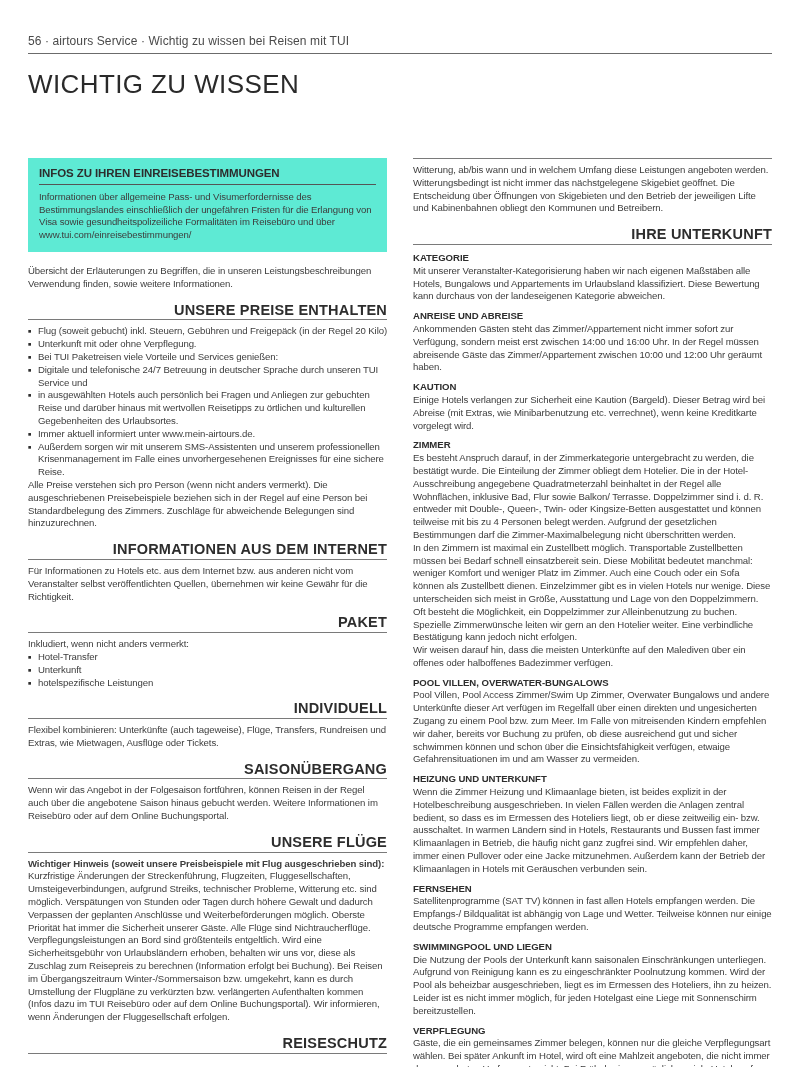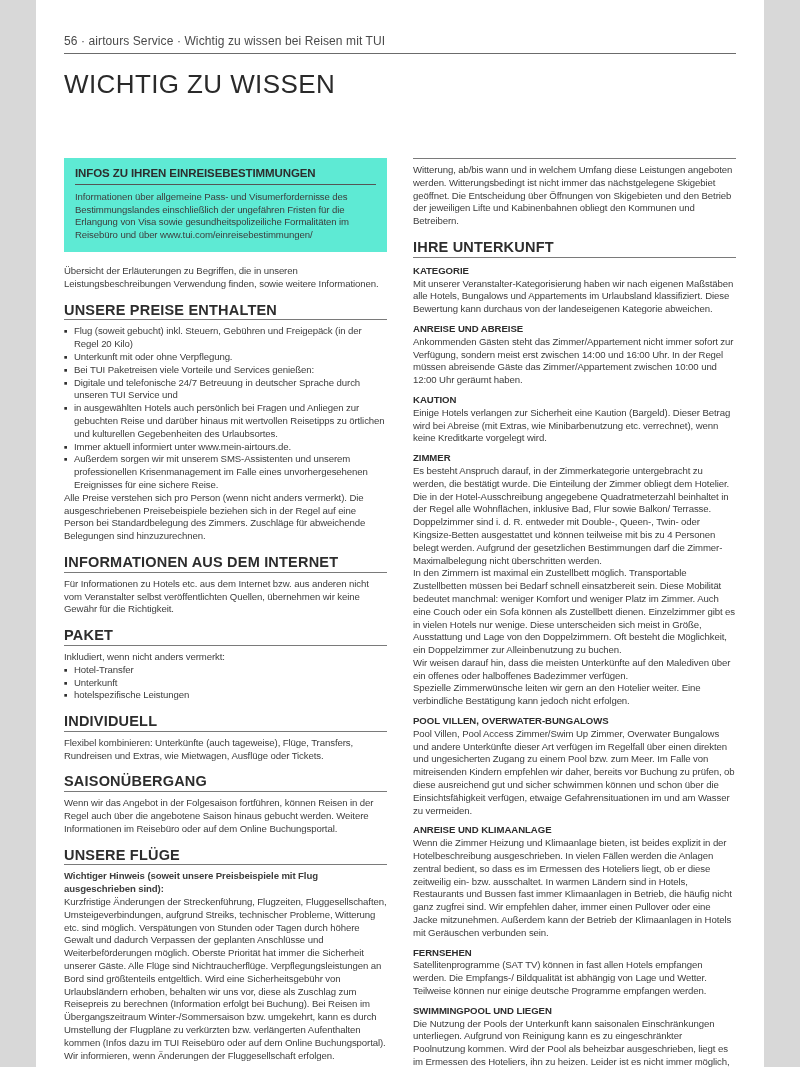--- a/index.html
+++ b/index.html
@@ -1,33 +1,33 @@
 <!DOCTYPE html>
 <html><head>
 <meta charset="utf-8">
 <style>
   html,body { margin:0; padding:0; background:#d8d8d8; }
   .page {
-    width:728px; height:1067px; margin:0 auto; background:#ffffff;
+    width:800px; height:1067px; margin:0 auto; background:#ffffff;
     box-sizing:border-box; padding:34px 28px 0 28px; overflow:hidden;
     font-family:"Liberation Sans", sans-serif; color:#3d3d3d;
   }
   .breadcrumb { font-size:12px; color:#4a4a4a; letter-spacing:0.1px; }
   .header-rule { border-bottom:1px solid #6b6b6b; margin-top:5px; }
   .page-title {
     font-size:26px; color:#2a2a2a; margin:15px 0 0 0; font-weight:400;
     letter-spacing:0.4px;
   }
   .columns { display:flex; gap:26px; margin-top:58px; }
   .col { flex:1 1 0; min-width:0; font-size:9.6px; line-height:12.8px; letter-spacing:-0.1px; }
   .body-p { margin:0; }
   .b { font-weight:normal;text-align:right; }
   .sec-heading {
     font-size:14.5px; font-weight:700; color:#2d2d2d; letter-spacing:0.2px;
-    margin:13px 0 5px 0; padding-bottom:3px; border-bottom:1px solid #7a7a7a;
+    margin:13px 0 5px 0; padding-bottom:3px; border-bottom:1px solid #7a7a7a;text-align:right;
   }
   .subhead { font-size:9.6px; font-weight:700; color:#2d2d2d; margin:7px 0 0 0; letter-spacing:-0.05px; }
   .lead { font-weight:700; margin:0; }
   .bullets { margin:0; padding:0; list-style:none; }
   .bullets li { position:relative; padding-left:10px; }
   .bullets li::before {
     content:"■"; position:absolute; left:0; top:0;
     font-size:5.5px; line-height:12.8px; color:#2d2d2d;
   }
   .infobox { background:#5eead4; padding:9px 11px 10px 11px; }
@@ -87,25 +87,25 @@
         <h2 class="sec-heading">IHRE UNTERKUNFT</h2>
         <h3 class="subhead">KATEGORIE</h3>
         <p class="body-p"><span>Mit unserer Veranstalter-Kategorisierung haben wir nach eigenen Maßstäben alle Hotels, Bungalows und Appartements im Urlaubsland klassifiziert. Diese Bewertung kann durchaus von der landeseigenen Kategorie abweichen.</span></p>
         <h3 class="subhead">ANREISE UND ABREISE</h3>
         <p class="body-p"><span>Ankommenden Gästen steht das Zimmer/Appartement nicht immer sofort zur Verfügung, sondern meist erst zwischen 14:00 und 16:00 Uhr. In der Regel müssen abreisende Gäste das Zimmer/Appartement zwischen 10:00 und 12:00 Uhr geräumt haben.</span></p>
         <h3 class="subhead">KAUTION</h3>
         <p class="body-p"><span>Einige Hotels verlangen zur Sicherheit eine Kaution (Bargeld). Dieser Betrag wird bei Abreise (mit Extras, wie Minibarbenutzung etc. verrechnet), wenn keine Kreditkarte vorgelegt wird.</span></p>
         <h3 class="subhead">ZIMMER</h3>
         <p class="body-p"><span>Es besteht Anspruch darauf, in der Zimmerkategorie untergebracht zu werden, die bestätigt wurde. Die Einteilung der Zimmer obliegt dem Hotelier. Die in der Hotel-Ausschreibung angegebene Quadratmeterzahl beinhaltet in der Regel alle Wohnflächen, inklusive Bad, Flur sowie Balkon/ Terrasse. Doppelzimmer sind i. d. R. entweder mit Double-, Queen-, Twin- oder Kingsize-Betten ausgestattet und können teilweise mit bis zu 4 Personen belegt werden. Aufgrund der gesetzlichen Bestimmungen darf die Zimmer-Maximalbelegung nicht überschritten werden.</span></p>
         <p class="body-p"><span>In den Zimmern ist maximal ein Zustellbett möglich. Transportable Zustellbetten müssen bei Bedarf schnell einsatzbereit sein. Diese Mobilität bedeutet manchmal: weniger Komfort und weniger Platz im Zimmer. Auch eine Couch oder ein Sofa können als Zustellbett dienen. Einzelzimmer gibt es in vielen Hotels nur wenige. Diese unterscheiden sich meist in Größe, Ausstattung und Lage von den Doppelzimmern. Oft besteht die Möglichkeit, ein Doppelzimmer zur Alleinbenutzung zu buchen.</span></p>
+        <p class="body-p"><span>Spezielle Zimmerwünsche leiten wir gern an den Hotelier weiter. Eine verbindliche Bestätigung kann jedoch nicht erfolgen.</span></p>
         <p class="body-p"><span>Wir weisen darauf hin, dass die meisten Unterkünfte auf den Malediven über ein offenes oder halboffenes Badezimmer verfügen.</span></p>
-        <p class="body-p"><span>Spezielle Zimmerwünsche leiten wir gern an den Hotelier weiter. Eine verbindliche Bestätigung kann jedoch nicht erfolgen.</span></p>
         <h3 class="subhead">POOL VILLEN, OVERWATER-BUNGALOWS</h3>
         <p class="body-p"><span>Pool Villen, Pool Access Zimmer/Swim Up Zimmer, Overwater Bungalows und andere Unterkünfte dieser Art verfügen im Regelfall über einen direkten und ungesicherten Zugang zu einem Pool bzw. zum Meer. Im Falle von mitreisenden Kindern empfehlen wir daher, bereits vor Buchung zu prüfen, ob diese ausreichend gut und sicher schwimmen können und schon über die Einsichtsfähigkeit verfügen, etwaige Gefahrensituationen im und am Wasser zu vermeiden.</span></p>
-        <h3 class="subhead">ANREISE UND KLIMAANLAGE</h3>
+        <h3 class="subhead">HEIZUNG UND UNTERKUNFT</h3>
         <p class="body-p"><span>Wenn die Zimmer Heizung und Klimaanlage bieten, ist beides explizit in der Hotelbeschreibung ausgeschrieben. In vielen Fällen werden die Anlagen zentral bedient, so dass es im Ermessen des Hoteliers liegt, ob er diese zeitweilig ein- bzw. ausschaltet. In warmen Ländern sind in Hotels, Restaurants und Bussen fast immer Klimaanlagen in Betrieb, die häufig nicht ganz zugfrei sind. Wir empfehlen daher, immer einen Pullover oder eine Jacke mitzunehmen. Außerdem kann der Betrieb der Klimaanlagen in Hotels mit Geräuschen verbunden sein.</span></p>
         <h3 class="subhead">FERNSEHEN</h3>
         <p class="body-p"><span>Satellitenprogramme (SAT TV) können in fast allen Hotels empfangen werden. Die Empfangs-/ Bildqualität ist abhängig von Lage und Wetter. Teilweise können nur einige deutsche Programme empfangen werden.</span></p>
         <h3 class="subhead">SWIMMINGPOOL UND LIEGEN</h3>
         <p class="body-p"><span>Die Nutzung der Pools der Unterkunft kann saisonalen Einschränkungen unterliegen. Aufgrund von Reinigung kann es zu eingeschränkter Poolnutzung kommen. Wird der Pool als beheizbar ausgeschrieben, liegt es im Ermessen des Hoteliers, ihn zu heizen. Leider ist es nicht immer möglich, für jeden Hotelgast eine Liege mit Sonnenschirm bereitzustellen.</span></p>
         <h3 class="subhead">VERPFLEGUNG</h3>
         <p class="body-p"><span>Gäste, die ein gemeinsames Zimmer belegen, können nur die gleiche Verpflegungsart wählen. Bei später Ankunft im Hotel, wird oft eine Mahlzeit angeboten, die nicht immer dem gewohnten Umfang entspricht. Bei Frühabreise, ermöglichen viele Hotels auf Nachfrage ein vorgezogenes kleines Frühstück.</span></p>
       </div>
   </div>
 </div>

